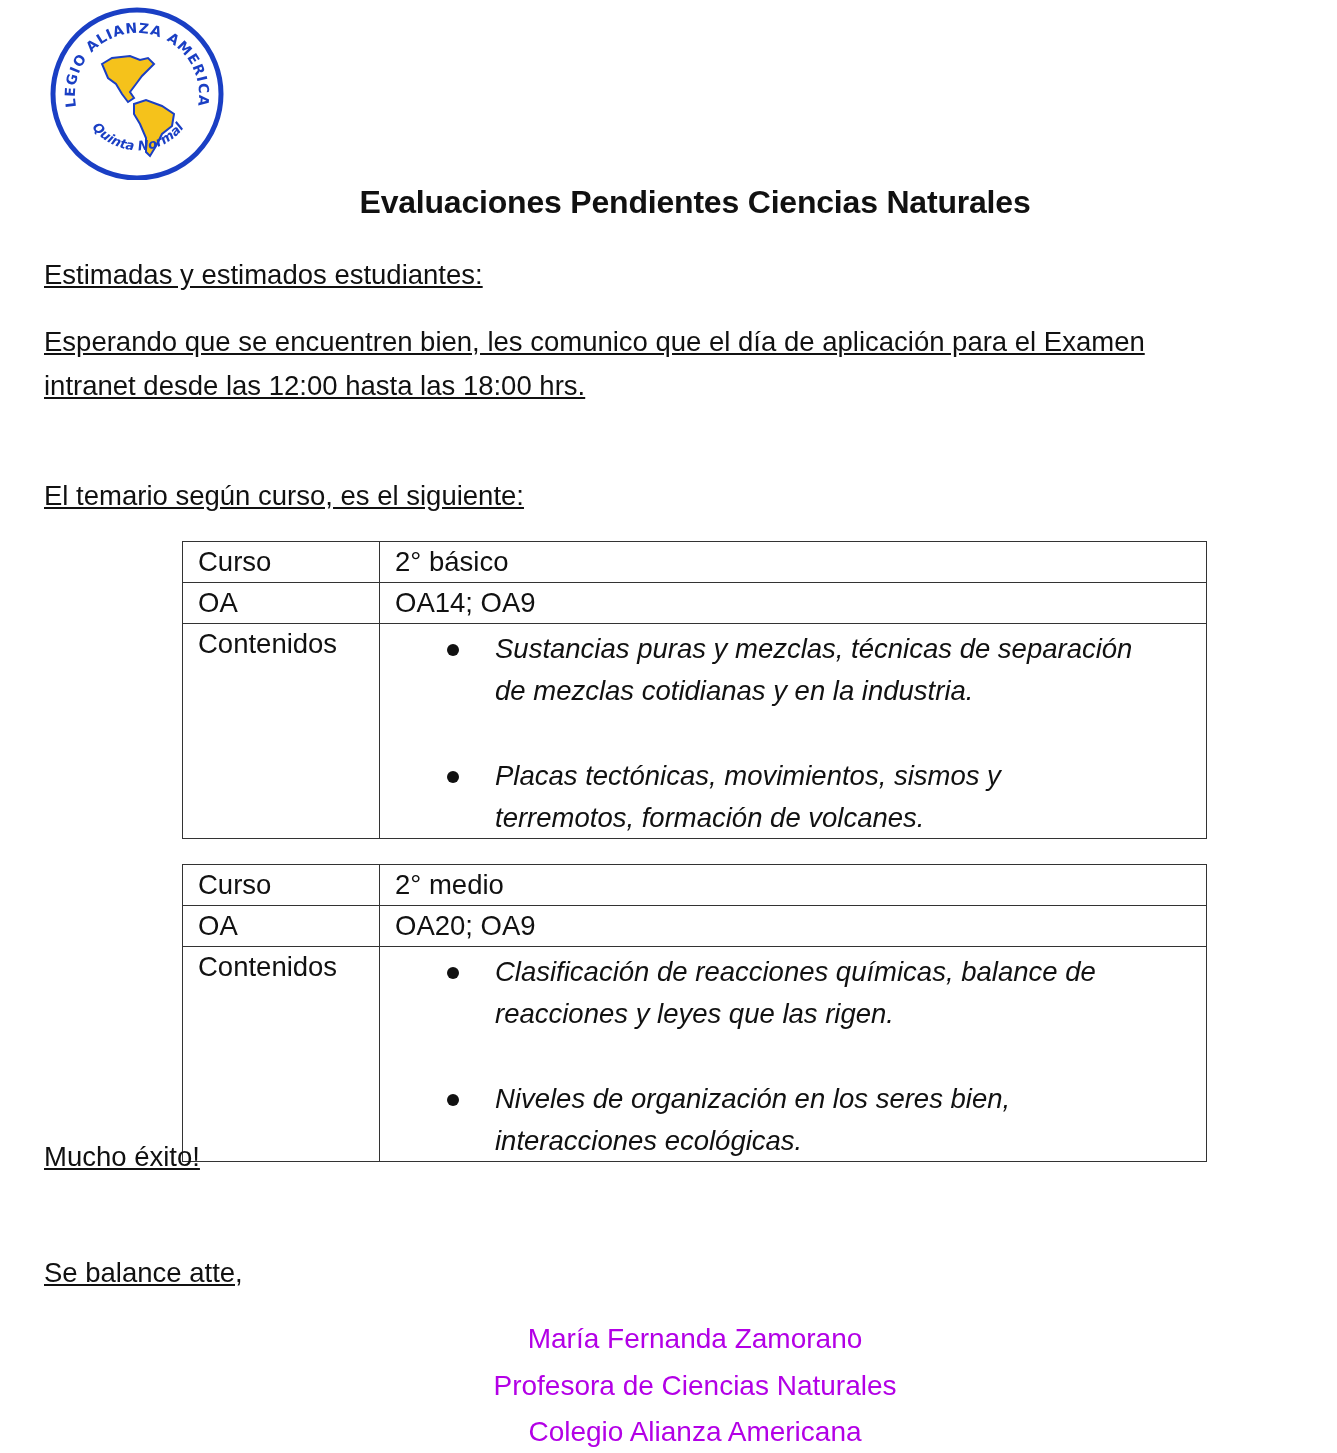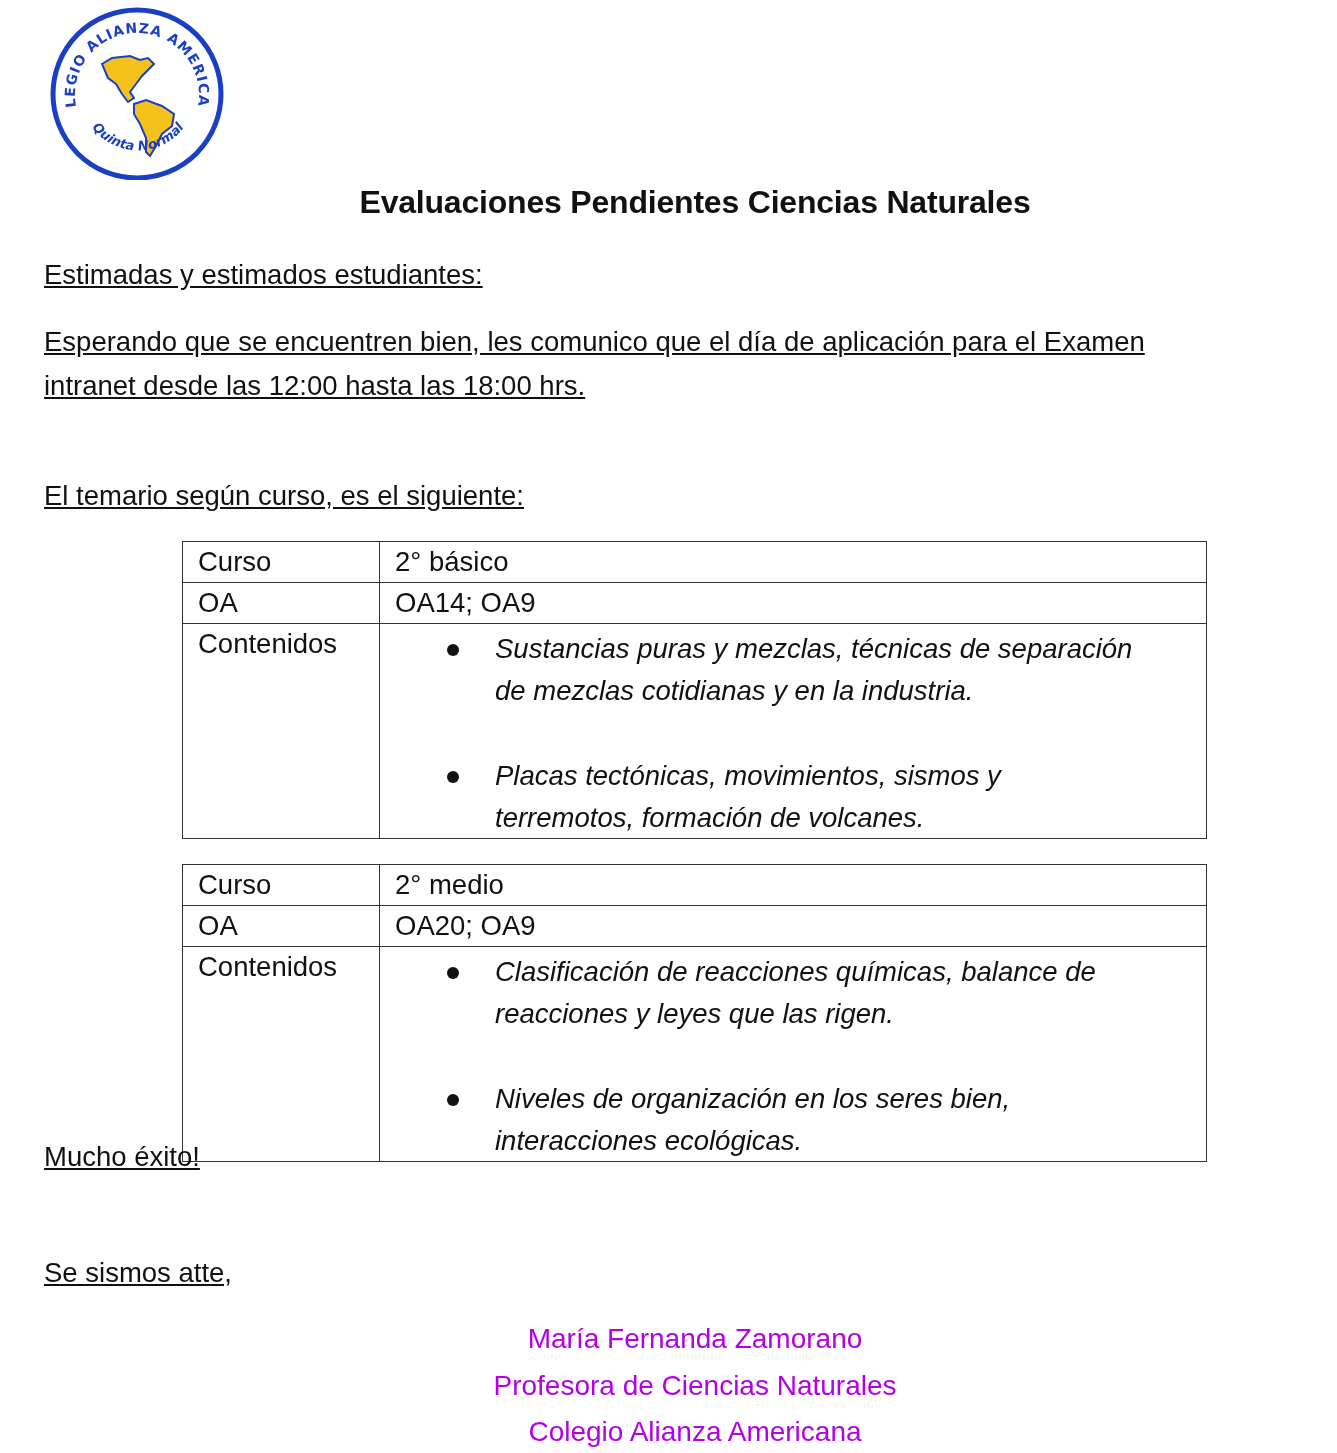--- a/index.html
+++ b/index.html
@@ -133,19 +133,19 @@
           <span class="ln" style="display:block">Niveles de organización en los seres bien,</span>
           <span class="ln" style="display:block">interacciones ecológicas.</span>
         </li>
       </ul>
     </td>
   </tr>
 </tbody>
   </table>
 
 <div class="para" style="top:1135px;">Mucho éxito!</div>
-<div class="para" style="top:1251px;">Se sismos atte,</div>
+<div class="para" style="top:1251px;">Se balance atte,</div>
 
 <div class="sig" style="top:1316px;">
   <div>María Fernanda Zamorano</div>
   <div>Profesora de Ciencias Naturales</div>
   <div>Colegio Alianza Americana</div>
 </div>
 
 </body></html>

